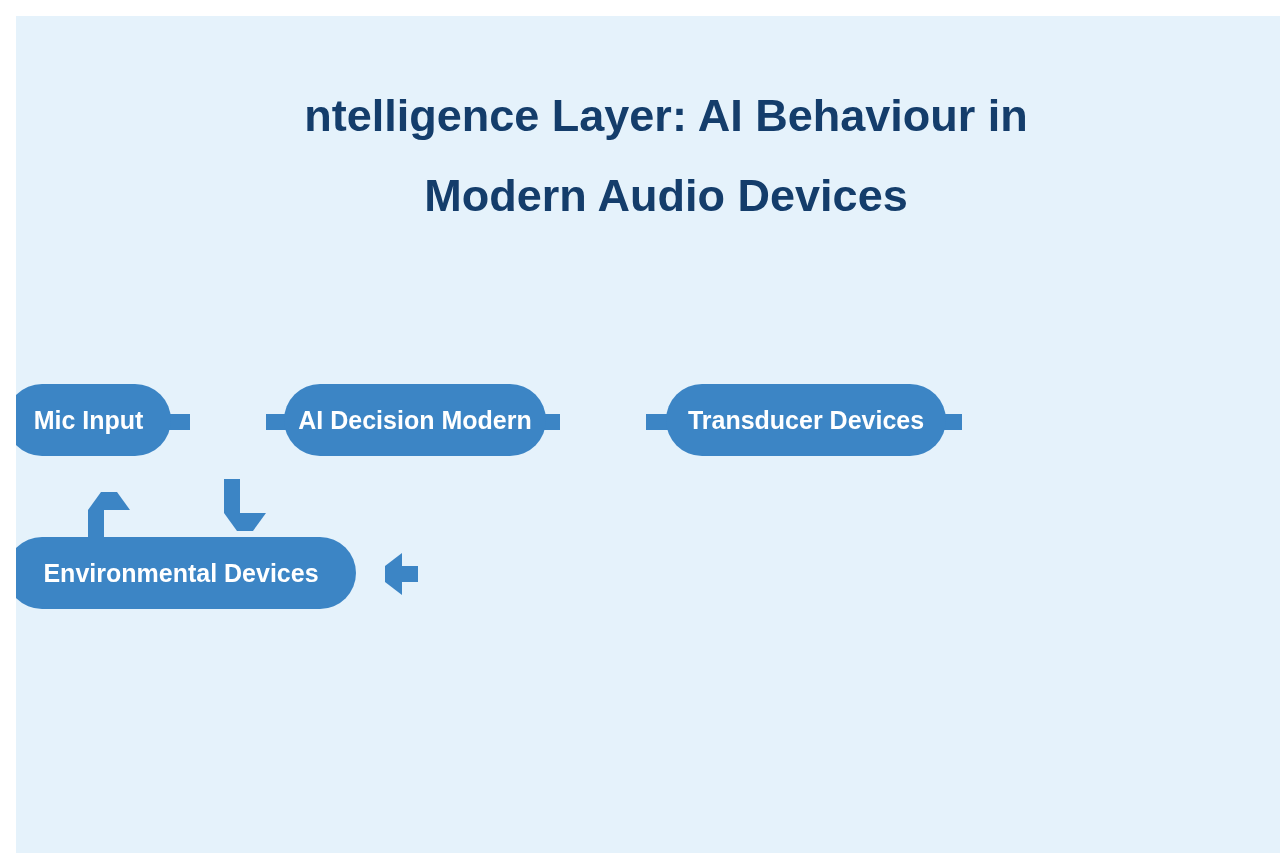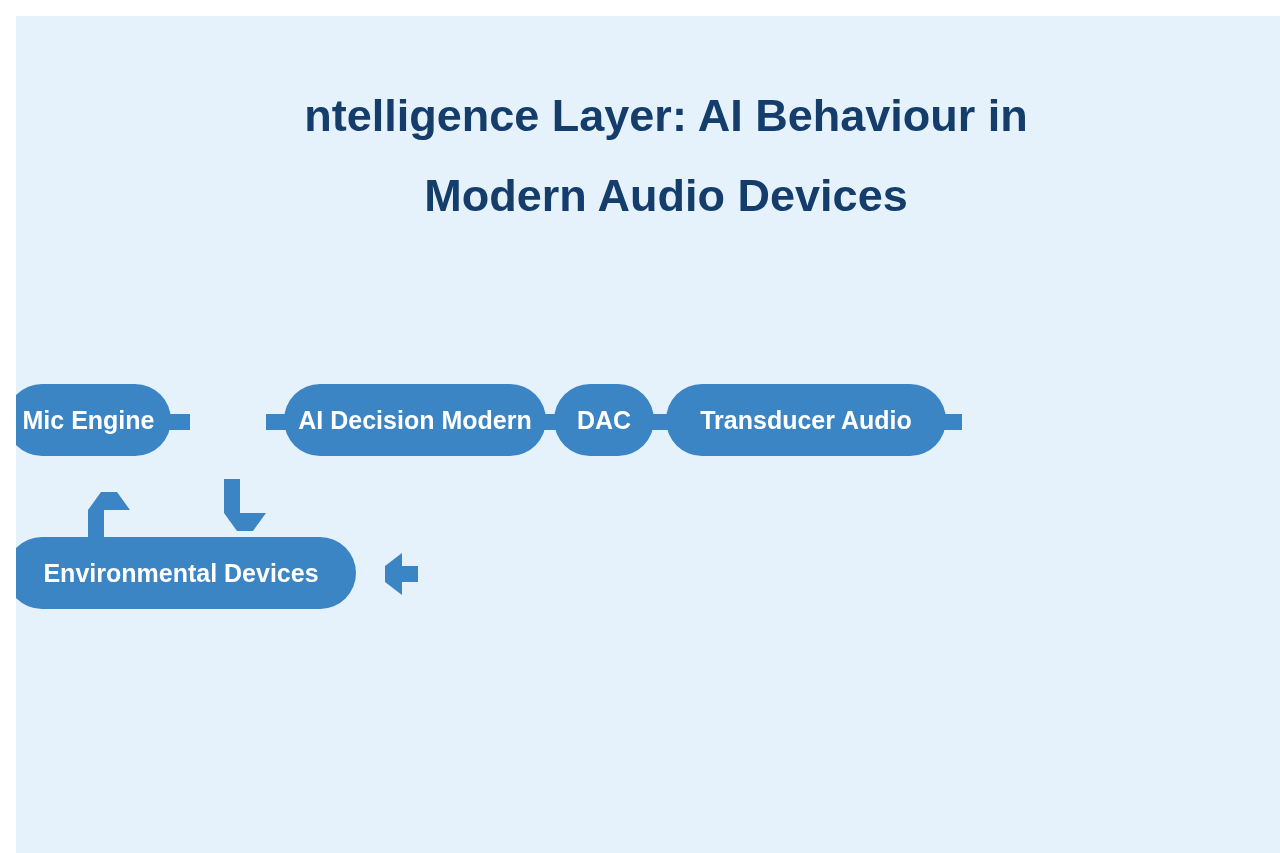--- a/index.html
+++ b/index.html
@@ -73,30 +73,27 @@
     <div>Modern Audio Devices</div>
   </div>
 
   <div class="connector c1"></div>
   <div class="connector c2"></div>
   <div class="connector c3"></div>
   <div class="connector c4"></div>
   <div class="connector c5"></div>
 
   <div class="pill row1 p-mic">
-    <span>Mic Engine</span>
+    <span>Mic Input</span>
   </div>
   <div class="pill row1 p-aide">
     <span>AI Decision Modern</span>
   </div>
-  <div class="pill row1 p-dac">
-    <span>DAC</span>
-  </div>
   <div class="pill row1 p-trans">
-    <span>Transducer Audio</span>
+    <span>Transducer Devices</span>
   </div>
 
   <div class="arrow-v arrow-up-pos">
     <div class="head-up"></div>
     <div class="shaft-v"></div>
   </div>
   <div class="arrow-v arrow-down-pos">
     <div class="shaft-v"></div>
     <div class="head-down"></div>
   </div>

